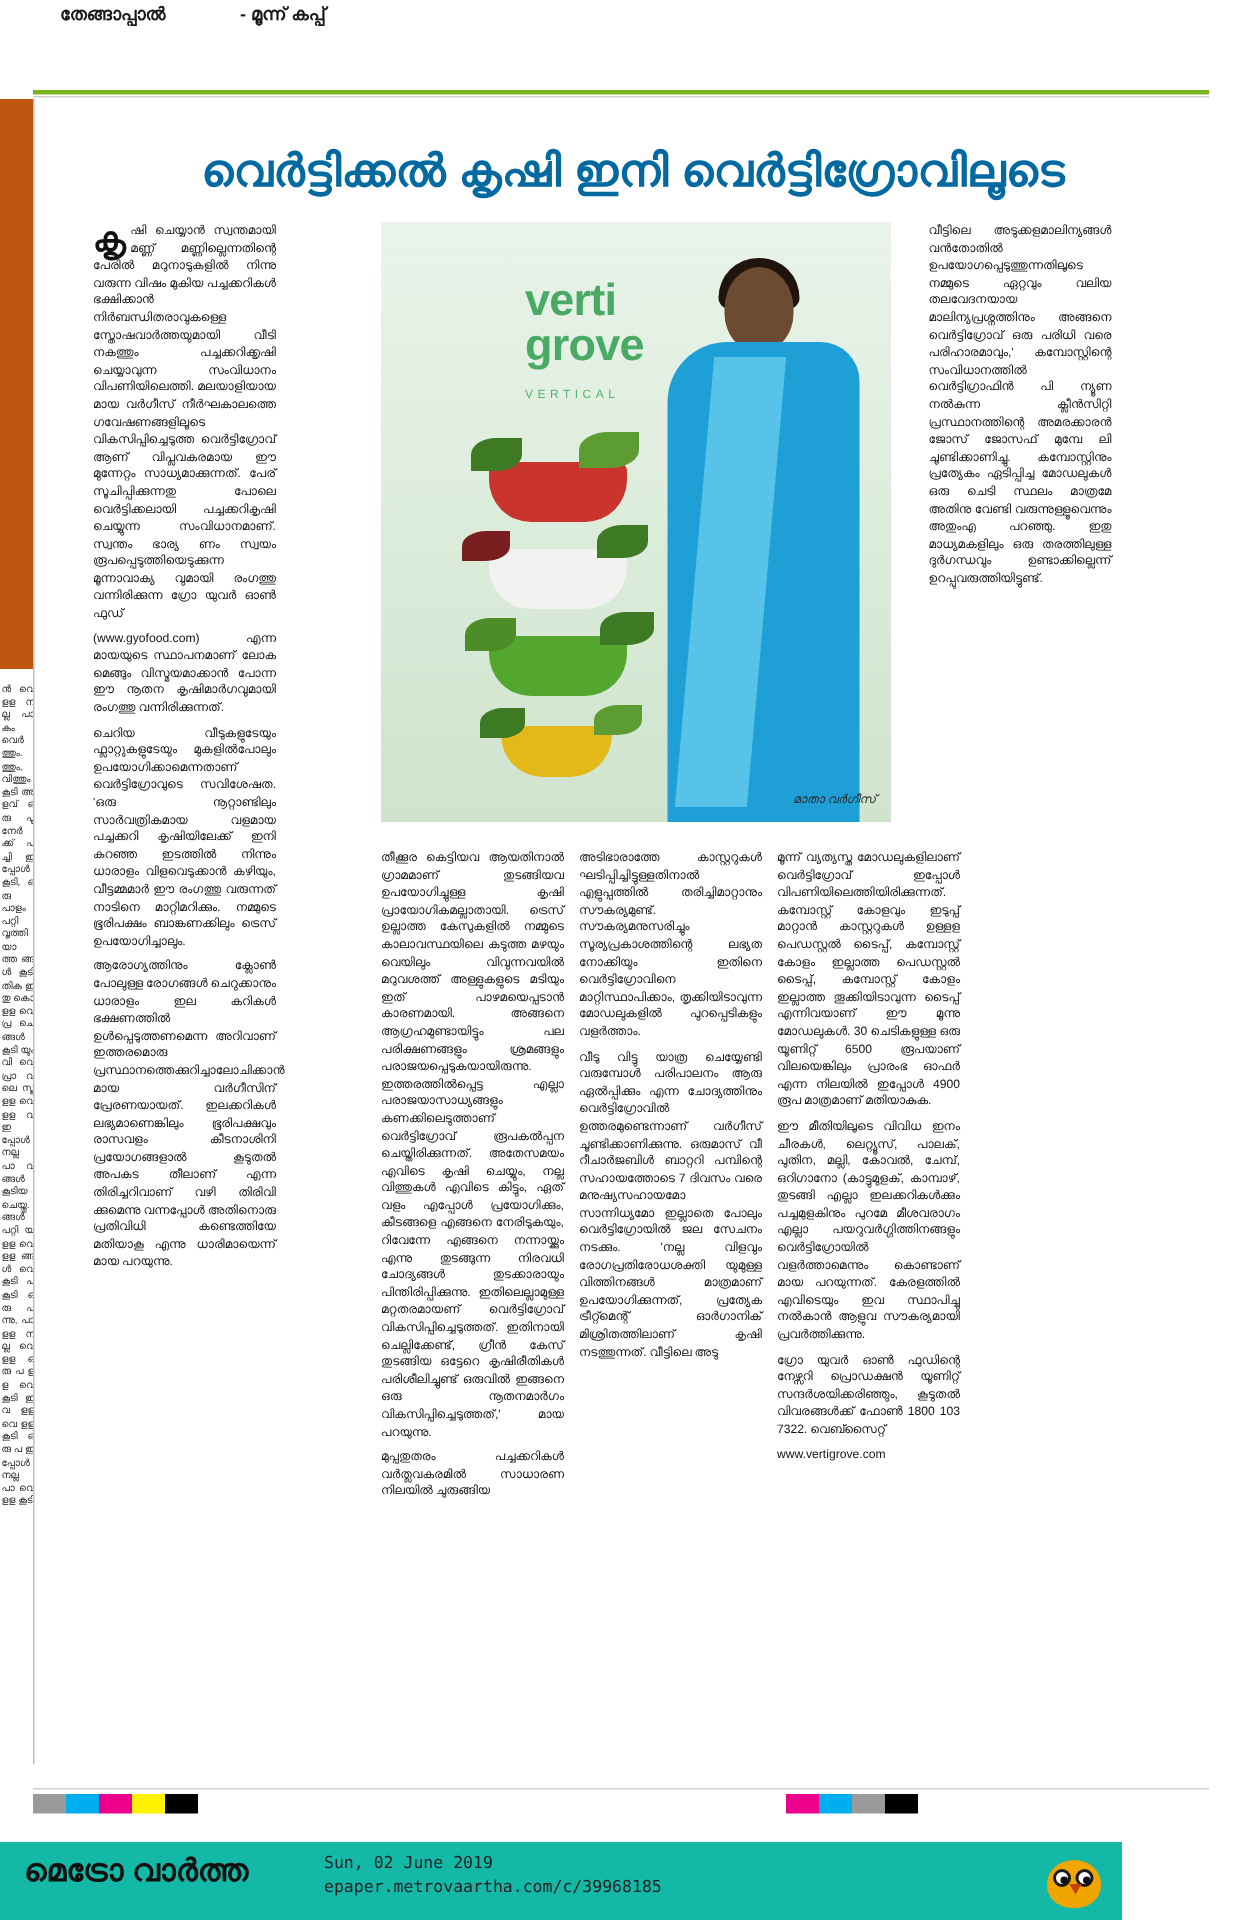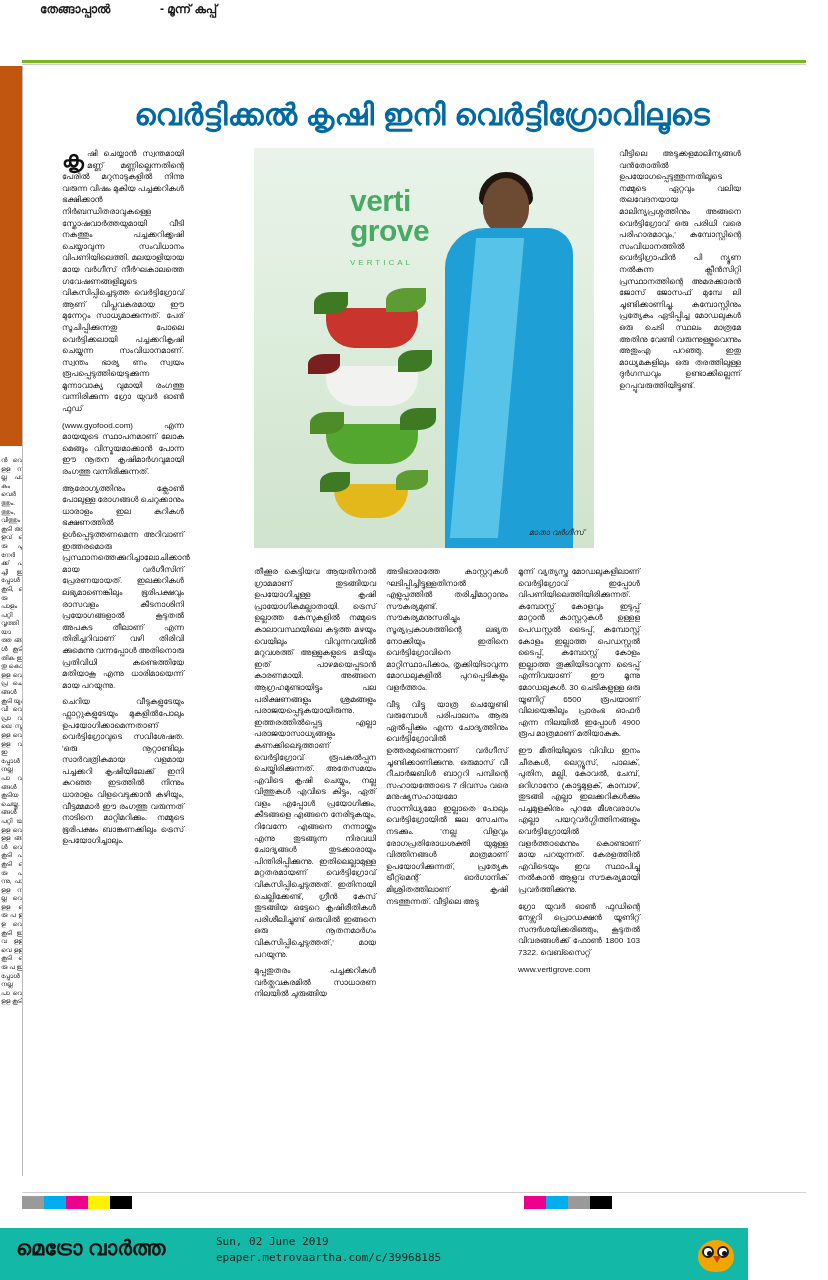--- a/index.html
+++ b/index.html
@@ -304,22 +304,22 @@
       <div class="head"></div>
       <div class="sari"></div>
     </div>
 
     <div class="photo-credit">മാതാ വർഗീസ്</div>
   </div>
 
   <div class="col col-1">
     <p><span class="dropcap">കൃ</span><span>ഷി ചെയ്യാൻ സ്വന്തമായി മണ്ണ് മണ്ണില്ലെന്നതിന്റെ പേരിൽ മറുനാടുകളിൽ നിന്നു വരുന്ന വിഷം മുകിയ പച്ചക്കറികൾ ഭക്ഷിക്കാൻ നിർബന്ധിതരാവുകള്ളെ സ്തോഷവാർത്തയുമായി വീടി നകത്തും പച്ചക്കറിക്കൃഷി ചെയ്യാവുന്ന സംവിധാനം വിപണിയിലെത്തി. മലയാളിയായ മായ വർഗീസ് നീർഘകാലത്തെ ഗവേഷണങ്ങളിലൂടെ വികസിപ്പിച്ചെടുത്ത വെർട്ടിഗ്രോവ് ആണ് വിപ്ലവകരമായ ഈ മുന്നേറ്റം സാധ്യമാക്കുന്നത്. പേര് സൂചിപ്പിക്കുന്നതു പോലെ വെർട്ടിക്കലായി പച്ചക്കറികൃഷി ചെയ്യുന്ന സംവിധാനമാണ്. സ്വന്തം ഭാര്യ ണം സ്വയം രൂപപ്പെടുത്തിയെടുക്കുന്ന മൂന്നാവാക്യ വുമായി രംഗത്തു വന്നിരിക്കുന്ന ഗ്രോ യുവർ ഓൺ ഫുഡ്</span></p>
     <p>(www.gyofood.com) എന്ന മായയുടെ സ്ഥാപനമാണ് ലോക മെങ്ങും വിസ്മയമാക്കാൻ പോന്ന ഈ നൂതന കൃഷിമാർഗവുമായി രംഗത്തു വന്നിരിക്കുന്നത്.</p>
+    <p>ചെറിയ വീടുകളുടേയും ഫ്ലാറ്റുകളുടേയും മുകളിൽപോലും ഉപയോഗിക്കാമെന്നതാണ് വെർട്ടിഗ്രോവുടെ സവിശേഷത. 'ഒരു നൂറ്റാണ്ടിലും സാർവത്രികമായ വളമായ പച്ചക്കറി കൃഷിയിലേക്ക് ഇനി കുറഞ്ഞ ഇടത്തിൽ നിന്നും ധാരാളം വിളവെടുക്കാൻ കഴിയും, വീട്ടമ്മമാർ ഈ രംഗത്തു വരുന്നത് നാടിനെ മാറ്റിമറിക്കും. നമ്മുടെ ഭൂരിപക്ഷം ബാങ്കണക്കിലും ട്രെസ് ഉപയോഗിച്ചാലും.</p>
     <p>ആരോഗ്യത്തിനും ക്ലോൺ പോലുള്ള രോഗങ്ങൾ ചെറുക്കാനും ധാരാളം ഇല കറികൾ ഭക്ഷണത്തിൽ ഉൾപ്പെടുത്തണമെന്ന അറിവാണ് ഇത്തരമൊരു പ്രസ്ഥാനത്തെക്കുറിച്ചാലോചിക്കാൻ മായ വർഗീസിന് പ്രേരണയായത്. ഇലക്കറികൾ ലഭ്യമാണെങ്കിലും ഭൂരിപക്ഷവും രാസവളം കീടനാശിനി പ്രയോഗങ്ങളാൽ കൂടുതൽ അപകട തീലാണ് എന്ന തിരിച്ചറിവാണ് വഴി തിരിവി ക്കുമെന്നു വന്നപ്പോൾ അതിനൊരു പ്രതിവിധി കണ്ടെത്തിയേ മതിയാകൂ എന്നു ധാരിമായെന്ന് മായ പറയുന്നു.</p>
-    <p>ചെറിയ വീടുകളുടേയും ഫ്ലാറ്റുകളുടേയും മുകളിൽപോലും ഉപയോഗിക്കാമെന്നതാണ് വെർട്ടിഗ്രോവുടെ സവിശേഷത. 'ഒരു നൂറ്റാണ്ടിലും സാർവത്രികമായ വളമായ പച്ചക്കറി കൃഷിയിലേക്ക് ഇനി കുറഞ്ഞ ഇടത്തിൽ നിന്നും ധാരാളം വിളവെടുക്കാൻ കഴിയും, വീട്ടമ്മമാർ ഈ രംഗത്തു വരുന്നത് നാടിനെ മാറ്റിമറിക്കും. നമ്മുടെ ഭൂരിപക്ഷം ബാങ്കണക്കിലും ട്രെസ് ഉപയോഗിച്ചാലും.</p>
   </div>
 
   <div class="col col-2">
     <p>തീക്കൂര കെട്ടിയവ ആയതിനാൽ ഗ്രാമമാണ് തുടങ്ങിയവ ഉപയോഗിച്ചുള്ള കൃഷി പ്രായോഗികമല്ലാതായി. ട്രെസ് ഉല്ലാത്ത കേസുകളിൽ നമ്മുടെ കാലാവസ്ഥയിലെ കടുത്ത മഴയും വെയിലും വിവുന്നവയിൽ മറുവശത്ത് അള്ളുകളുടെ മടിയും ഇത് പാഴമയെപ്പടാൻ കാരണമായി. അങ്ങനെ ആഗ്രഹമുണ്ടായിട്ടും പല പരിക്ഷണങ്ങളും ശ്രമങ്ങളും പരാജയപ്പെടുകയായിരുന്നു. ഇത്തരത്തിൽപ്പെട്ട എല്ലാ പരാജയാസാധ്യങ്ങളും കണക്കിലെടുത്താണ് വെർട്ടിഗ്രോവ് രൂപകൽപ്പന ചെയ്തിരിക്കുന്നത്. അതേസമയം എവിടെ കൃഷി ചെയ്യും, നല്ല വിത്തുകൾ എവിടെ കിട്ടും, ഏത് വളം എപ്പോൾ പ്രയോഗിക്കും, കീടങ്ങളെ എങ്ങനെ നേരിടുകയും, റിവേന്നേ എങ്ങനെ നന്നായ്ക്കും എന്നു തുടങ്ങുന്ന നിരവധി ചോദ്യങ്ങൾ തുടക്കാരായും പിന്തിരിപ്പിക്കുന്നു. ഇതിലെല്ലാമുള്ള മറ്റതരമായണ് വെർട്ടിഗ്രോവ് വികസിപ്പിച്ചെടുത്തത്. ഇതിനായി ചെല്ലിക്കേണ്ട്, ഗ്രീൻ കേസ് തുടങ്ങിയ ഒട്ടേറെ കൃഷിരീതികൾ പരിശീലിച്ചുണ്ട് ഒരുവിൽ ഇങ്ങനെ ഒരു നൂതനമാർഗം വികസിപ്പിച്ചെടുത്തത്,' മായ പറയുന്നു.</p>
     <p>മുപ്പതുതരം പച്ചക്കറികൾ വർത്ലവകരമിൽ സാധാരണ നിലയിൽ ചുരുങ്ങിയ</p>
   </div>
 
   <div class="col col-3">
     <p>അടിഭാരാത്തേ കാസ്റ്ററുകൾ ഘടിപ്പിച്ചിട്ടുള്ളതിനാൽ എളുപ്പത്തിൽ തരിച്ചിമാറ്റാനും സൗകര്യമുണ്ട്. സൗകര്യമനുസരിച്ചും സൂര്യപ്രകാശത്തിന്റെ ലഭ്യത നോക്കിയും ഇതിനെ വെർട്ടിഗ്രോവിനെ മാറ്റിസ്ഥാപിക്കാം, തൃക്കിയിടാവുന്ന മോഡലുകളിൽ പുറപ്പെടികളും വളർത്താം.</p>
     <p>വീടു വിട്ടു യാത്ര ചെയ്യേണ്ടി വരുമ്പോൾ പരിപാലനം ആരു ഏൽപ്പിക്കും എന്ന ചോദ്യത്തിനും വെർട്ടിഗ്രോവിൽ ഉത്തരമുണ്ടെന്നാണ് വർഗീസ് ചൂണ്ടിക്കാണിക്കുന്നു. ഒരുമാസ് വീ റീചാർജബിൾ ബാറ്ററി പമ്പിന്റെ സഹായത്തോടെ 7 ദിവസം വരെ മനുഷ്യസഹായമോ സാന്നിധ്യമോ ഇല്ലാതെ പോലും വെർട്ടിഗ്രോയിൽ ജല സേചനം നടക്കും. 'നല്ല വിളവും രോഗപ്രതിരോധശക്തി യുമുള്ള വിത്തിനങ്ങൾ മാത്രമാണ് ഉപയോഗിക്കുന്നത്, പ്രത്യേക ട്രീറ്റ്മെന്റ് ഓർഗാനിക് മിശ്രിതത്തിലാണ് കൃഷി നടത്തുന്നത്. വീട്ടിലെ അടു</p>

